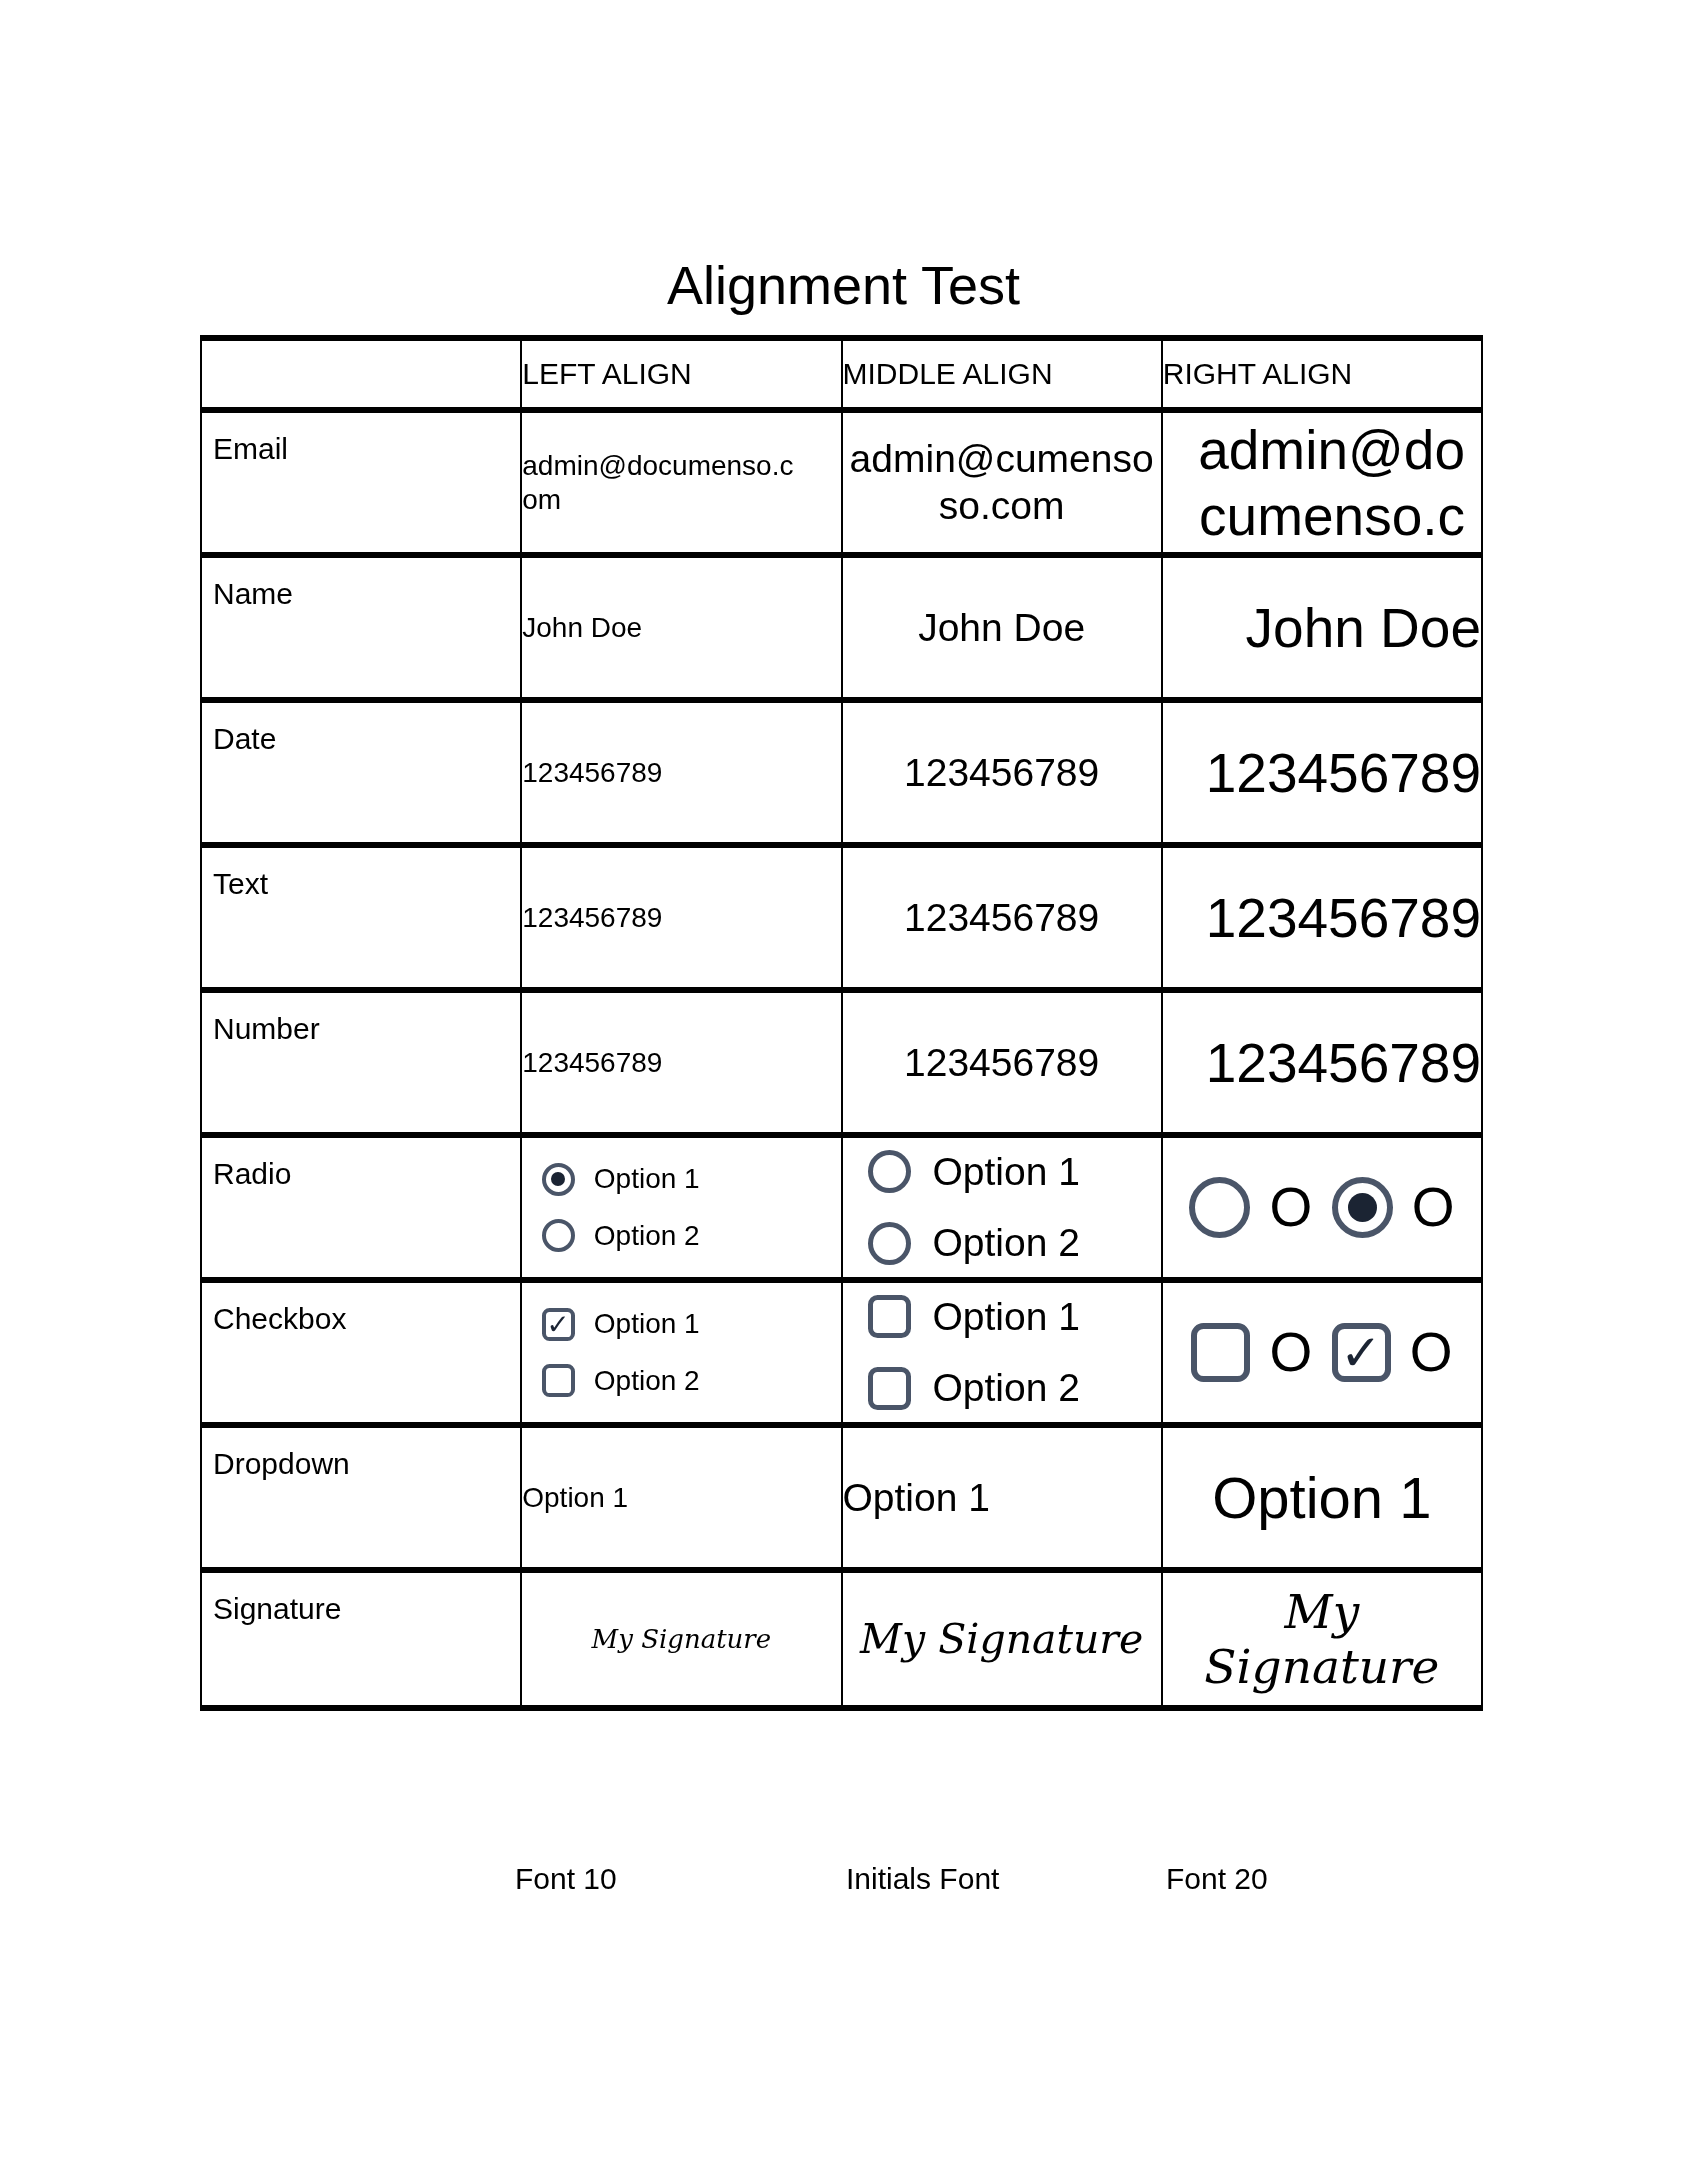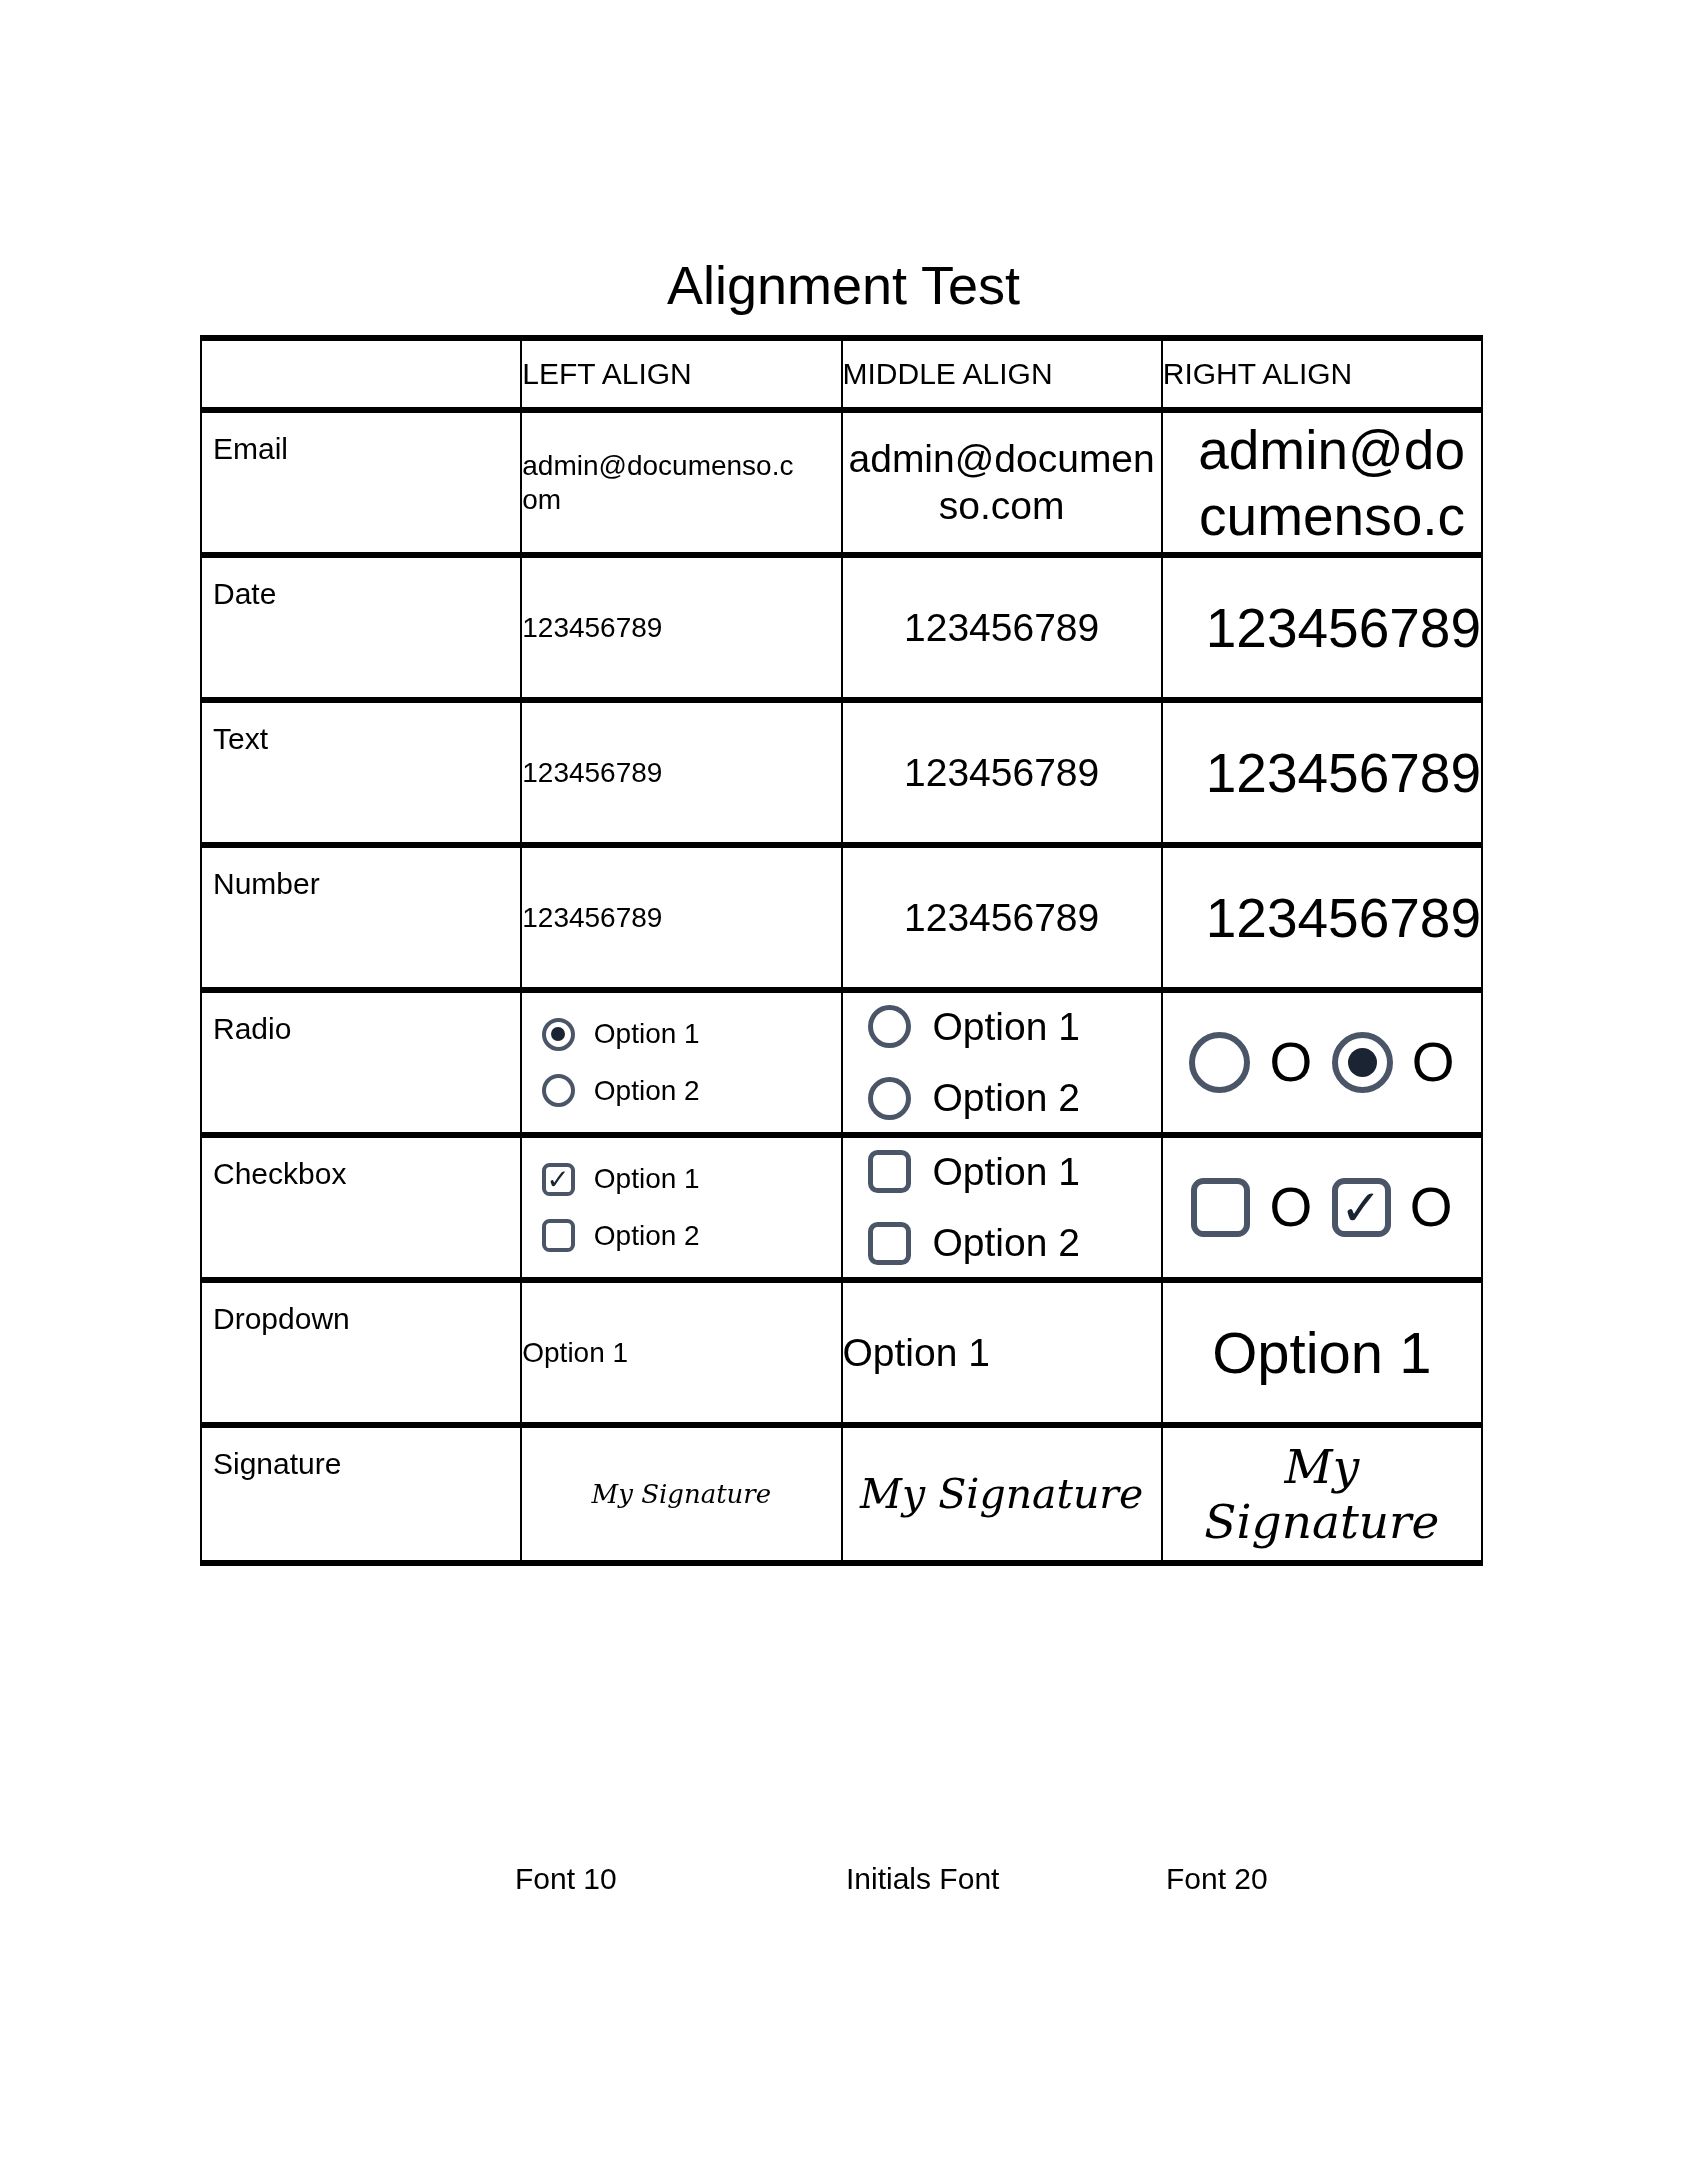--- a/index.html
+++ b/index.html
@@ -105,29 +105,35 @@
     <th>RIGHT ALIGN</th>
   </tr>
 
   <tr>
     <td class="lbl">Email</td>
     <td class="val v-left lines">
       <span class="line">admin@documenso.c</span>
       <span class="line">om</span>
     </td>
     <td class="val v-mid lines">
-      <span class="line">admin@documen</span>
+      <span class="line">admin@cumenso</span>
       <span class="line">so.com</span>
     </td>
     <td class="val v-right lines">
       <span class="line">admin@do</span>
       <span class="line">cumenso.c</span>
     </td>
   </tr>
 
+  <tr>
+    <td class="lbl">Name</td>
+    <td class="val v-left">John Doe</td>
+    <td class="val v-mid">John Doe</td>
+    <td class="val v-right">John Doe</td>
+  </tr>
 
   <tr>
     <td class="lbl">Date</td>
     <td class="val v-left">123456789</td>
     <td class="val v-mid">123456789</td>
     <td class="val v-right">123456789</td>
   </tr>
 
   <tr>
     <td class="lbl">Text</td>

